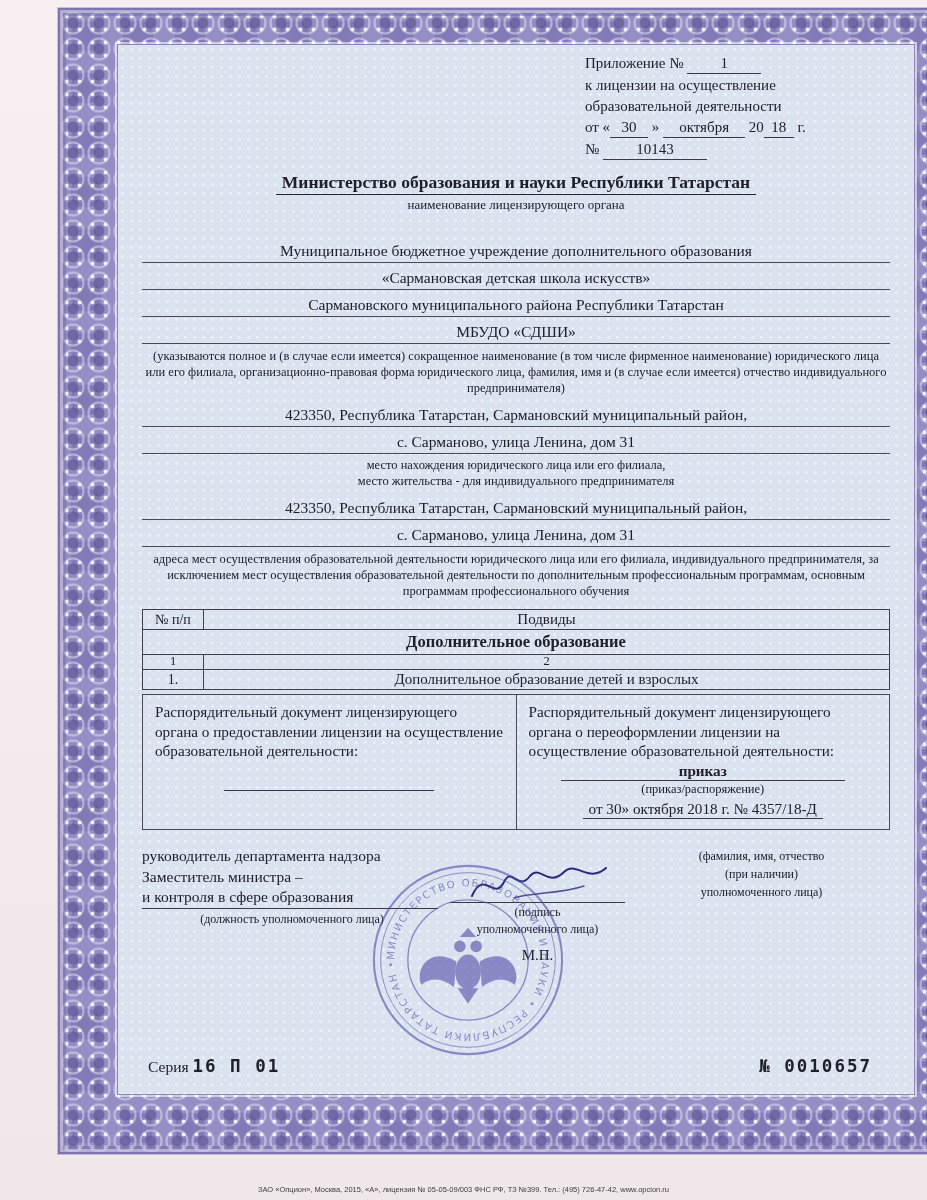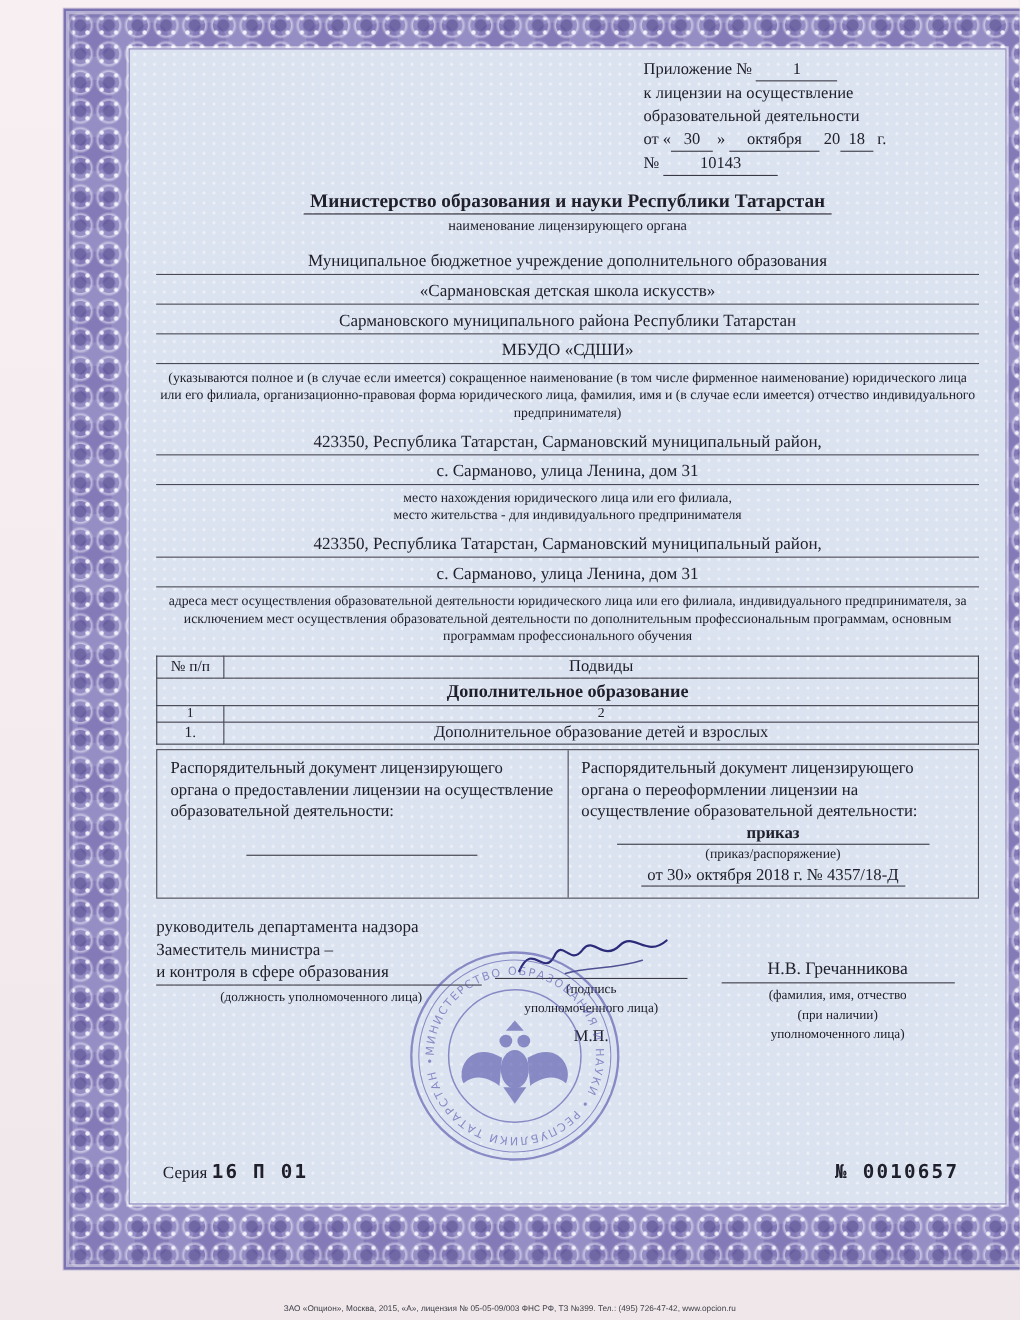--- a/index.html
+++ b/index.html
@@ -28,21 +28,21 @@
   .w26{min-width:26px}.w34{min-width:34px}.w70{min-width:70px}.w78{min-width:78px}.w100{min-width:100px}
   
   .hdr{width:305px;margin:4px 0 0 auto;font-size:15px;line-height:1.34;}
   .hline{margin-top:1px;}
   
   .ministry{margin-top:12px;text-align:center;}
   .ministry .title{display:inline-block;font-size:17.5px;font-weight:bold;border-bottom:1.5px solid #24242e;padding:0 6px 1px;}
   .ministry .cap{font-size:13px;margin-top:2px;}
   
   .fline{border-bottom:1px solid #4a4a56;text-align:center;font-size:15.5px;padding-bottom:2px;}
-  .mt12{margin-top:16px}.mt10{margin-top:10px}.mt6{margin-top:6px}
+  .mt12{margin-top:29px}.mt10{margin-top:10px}.mt6{margin-top:6px}
   .caption{font-size:12.5px;line-height:1.28;text-align:center;margin-top:4px;}
   .capline{font-size:12.5px;line-height:1.28;text-align:center;}
   
   .lic-table{width:100%;border-collapse:collapse;margin-top:10px;font-size:15px;}
   .lic-table td,.lic-table th{border:1px solid #3f3f4b;padding:1px 4px;text-align:center;vertical-align:middle;}
   .lic-table .title-cell{font-size:16.5px;font-weight:bold;padding:2px 4px;}
   .lic-table .no-col{width:52px;font-size:14px;line-height:1.1;}
   .lic-table .idx{font-size:12.5px;line-height:1.1;padding:0 4px;}
   
   .orders{display:flex;margin-top:4px;border:1px solid #4a4a56;}
@@ -171,21 +171,20 @@
           <svg class="scribble" width="150" height="52" viewBox="0 0 150 52">
             <path d="M8,40 C20,12 30,46 40,26 C48,10 54,36 66,20 C76,8 84,32 100,16 C112,4 124,28 142,12" stroke="#2b2b7a" stroke-width="2" fill="none" stroke-linecap="round"></path>
             <path d="M50,42 C70,36 96,38 120,30" stroke="#2b2b7a" stroke-width="1.4" fill="none" stroke-linecap="round" opacity=".8"></path>
           </svg>
           <div class="sline"></div>
           <div class="mid-cap">(подпись</div>
           <div class="mid-cap">уполномоченного лица)</div>
           <div class="mp">М.П.</div>
         </div>
         <div class="nm">
-          <span class="nm-name">Н.В. Гречанникова</span>
           <div class="nm-cap">(фамилия, имя, отчество</div>
           <div class="nm-cap">(при наличии)</div>
           <div class="nm-cap">уполномоченного лица)</div>
         </div>
       </div>
 
       <svg class="seal" viewBox="0 0 200 200">
         <circle cx="100" cy="100" r="97" class="sc" stroke-width="2.2"></circle>
         <circle cx="100" cy="100" r="90" class="sc" stroke-width="1"></circle>
         <circle cx="100" cy="100" r="62" class="sc" stroke-width="1.4"></circle>

